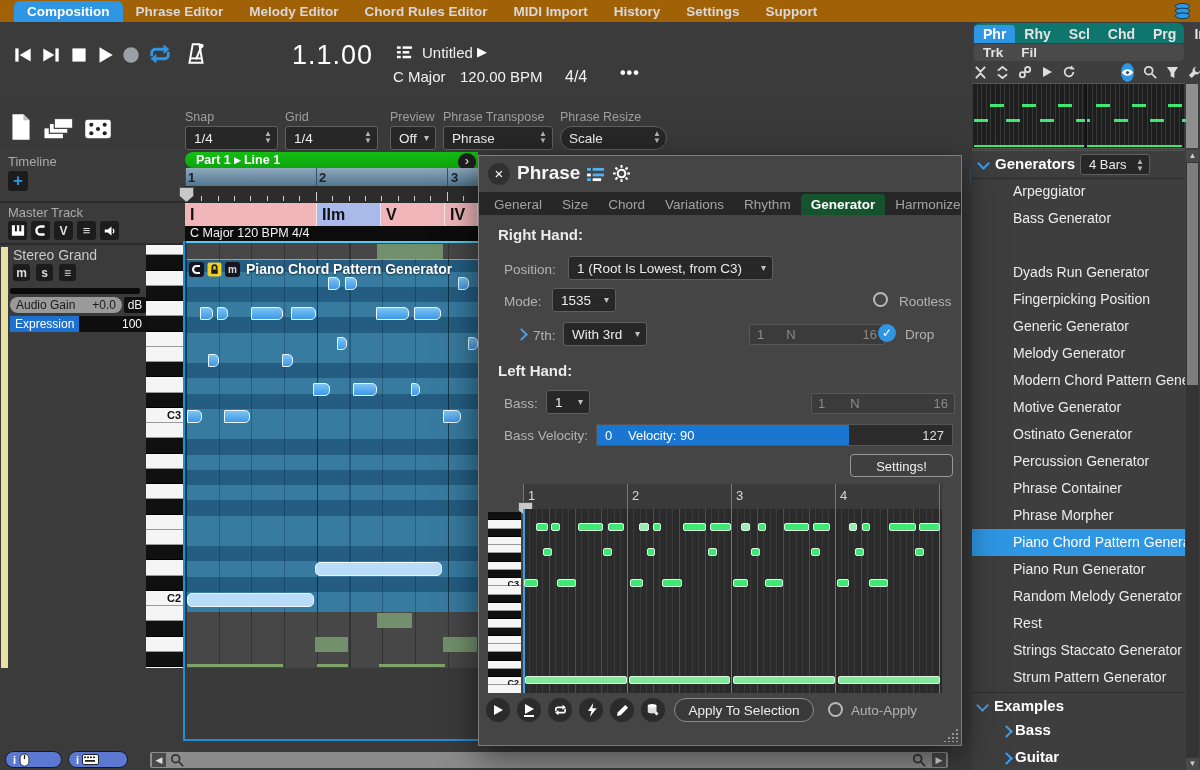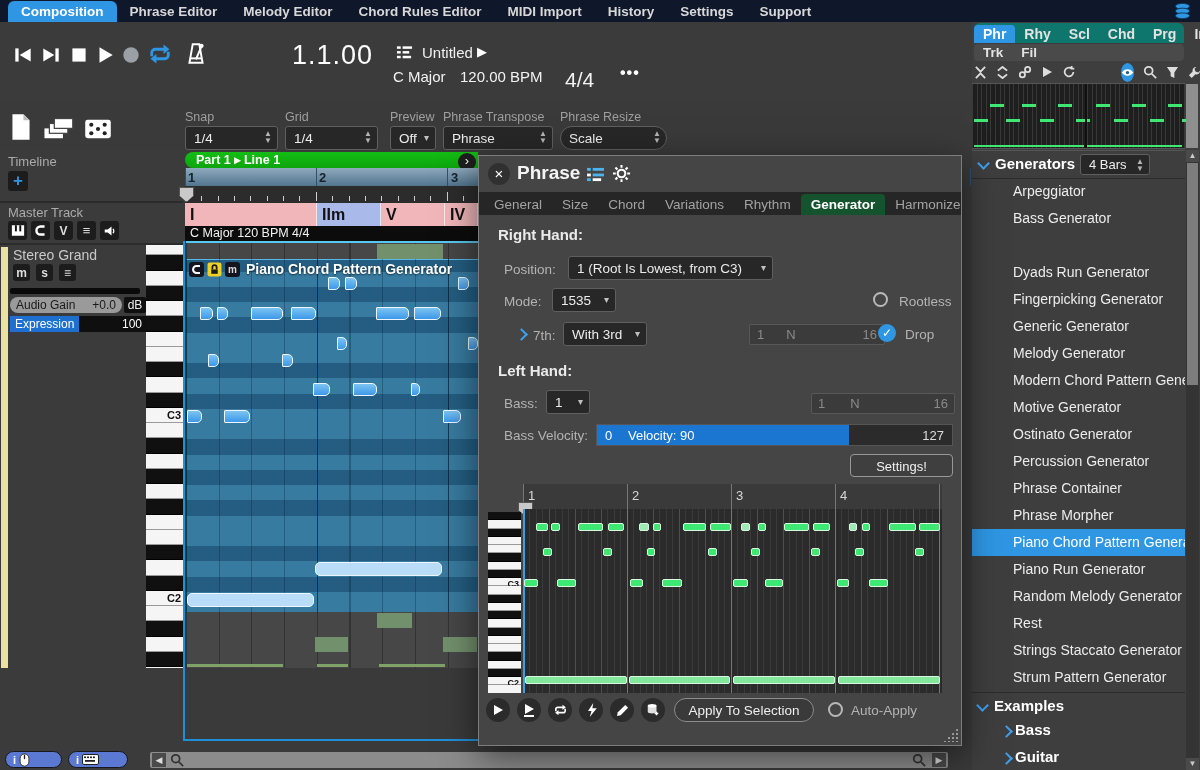--- a/index.html
+++ b/index.html
@@ -1,19 +1,19 @@
 <!DOCTYPE html>
 <html><head>
 <meta charset="utf-8">
 <style>
   html,body{margin:0;padding:0;background:#222;}
   #app{position:relative;width:1200px;height:770px;background:#3a3a3a;overflow:hidden;
        font-family:"Liberation Sans",sans-serif;color:#e8e8e8;font-size:13px;}
   .abs{position:absolute;}
-  .menubar{left:0;top:0;width:1200px;height:22px;background:#0f172a;display:flex;align-items:flex-end;padding-left:8px;box-sizing:border-box;}
+  .menubar{left:0;top:0;width:1200px;height:22px;background:#a16207;display:flex;align-items:flex-end;padding-left:14px;box-sizing:border-box;}
   .mtab{padding:3px 13px;font-size:13.5px;font-weight:bold;color:#d8d8d8;white-space:nowrap;cursor:default;}
   .mtab.active{background:#2e96e3;color:#fff;border-radius:6px 6px 0 0;}
   .transport{left:0;top:22px;width:972px;height:80px;background:#3b3b3b;}
   .icnbtn{display:inline-flex;align-items:center;justify-content:center;}
   .bigpos{font-size:27px;color:#fff;letter-spacing:1px;}
   .ddl{background:#272727;border:1px solid #5f5f5f;border-radius:3px;color:#ececec;
        display:flex;align-items:center;padding:0 8px;box-sizing:border-box;height:24px;font-size:13.5px;}
   .spin{position:absolute;right:5px;top:3px;display:flex;flex-direction:column;line-height:7px;font-size:8px;color:#b5b5b5;}
   .caret{position:absolute;right:6px;top:5px;font-size:10px;color:#c0c0c0;}
   .flabel{color:#9f9f9f;font-size:12.5px;}
@@ -131,21 +131,21 @@
           <rect x="7" y="6" width="7" height="2.6"></rect>
           <rect x="1" y="11" width="4" height="2.6"></rect>
           <rect x="7" y="11" width="9" height="2.6"></rect>
         </g>
       </svg>
     </span>
   <div class="abs" style="left:422px;top:44px;font-size:15px;color:#f0f0f0;">Untitled</div>
   <div class="abs" style="left:477px;top:44px;font-size:13px;color:#fff;">▶</div>
   <div class="abs" style="left:393px;top:68px;font-size:15px;color:#f2f2f2;">C Major</div>
   <div class="abs" style="left:460px;top:68px;font-size:15px;color:#f2f2f2;">120.00 BPM</div>
-  <div class="abs" style="left:565px;top:68px;font-size:21px;color:#f2f2f2;">4/4</div>
+  <div class="abs" style="left:565px;top:68px;font-size:16px;color:#f2f2f2;">4/4</div>
   <div class="abs" style="left:620px;top:64px;font-size:16px;font-weight:bold;color:#fff;letter-spacing:1px;">•••</div>
 
   <span class="abs" style="left:10px;top:112px;">
     <svg width="22" height="30" viewBox="0 0 18 23">
         <path d="M2 1h9l5 5v16H2z" fill="#fff"></path>
         <path d="M11 1v5h5" fill="#bbb"></path>
       </svg>
     </span>
   <span class="abs" style="left:42px;top:117px;">
     <svg width="32" height="24" viewBox="0 0 26 19">
@@ -781,21 +781,21 @@
       <div class="cell" style="left: 377px; top: 613px; width: 35px; height: 15px;"></div>
       <div class="cell" style="left: 315px; top: 637px; width: 33px; height: 15px;"></div>
       <div class="cell" style="left: 443px; top: 637px; width: 34px; height: 15px;"></div>
       <div class="cline" style="left: 187px; top: 664px; width: 96px;"></div>
       <div class="cline" style="left: 317px; top: 664px; width: 31px;"></div>
       <div class="cline" style="left: 379px; top: 664px; width: 66px;"></div>
     </div>
     <div class="sitem" style="top: 178px; z-index: 6;">Arpeggiator</div>
     <div class="sitem" style="top: 205px; z-index: 6;">Bass Generator</div>
     <div class="sitem" style="top: 259px; z-index: 6;">Dyads Run Generator</div>
-    <div class="sitem" style="top: 286px; z-index: 6;">Fingerpicking Generator</div>
+    <div class="sitem" style="top: 286px; z-index: 6;">Fingerpicking Position</div>
     <div class="sitem" style="top: 313px; z-index: 6;">Generic Generator</div>
     <div class="sitem" style="top: 340px; z-index: 6;">Melody Generator</div>
     <div class="sitem" style="top: 367px; z-index: 6;">Modern Chord Pattern Generator</div>
     <div class="sitem" style="top: 394px; z-index: 6;">Motive Generator</div>
     <div class="sitem" style="top: 421px; z-index: 6;">Ostinato Generator</div>
     <div class="sitem" style="top: 448px; z-index: 6;">Percussion Generator</div>
     <div class="sitem" style="top: 475px; z-index: 6;">Phrase Container</div>
     <div class="sitem" style="top: 502px; z-index: 6;">Phrase Morpher</div>
     <div class="sitem sel" style="top: 529px; z-index: 6;">Piano Chord Pattern Generator</div>
     <div class="sitem" style="top: 556px; z-index: 6;">Piano Run Generator</div>

